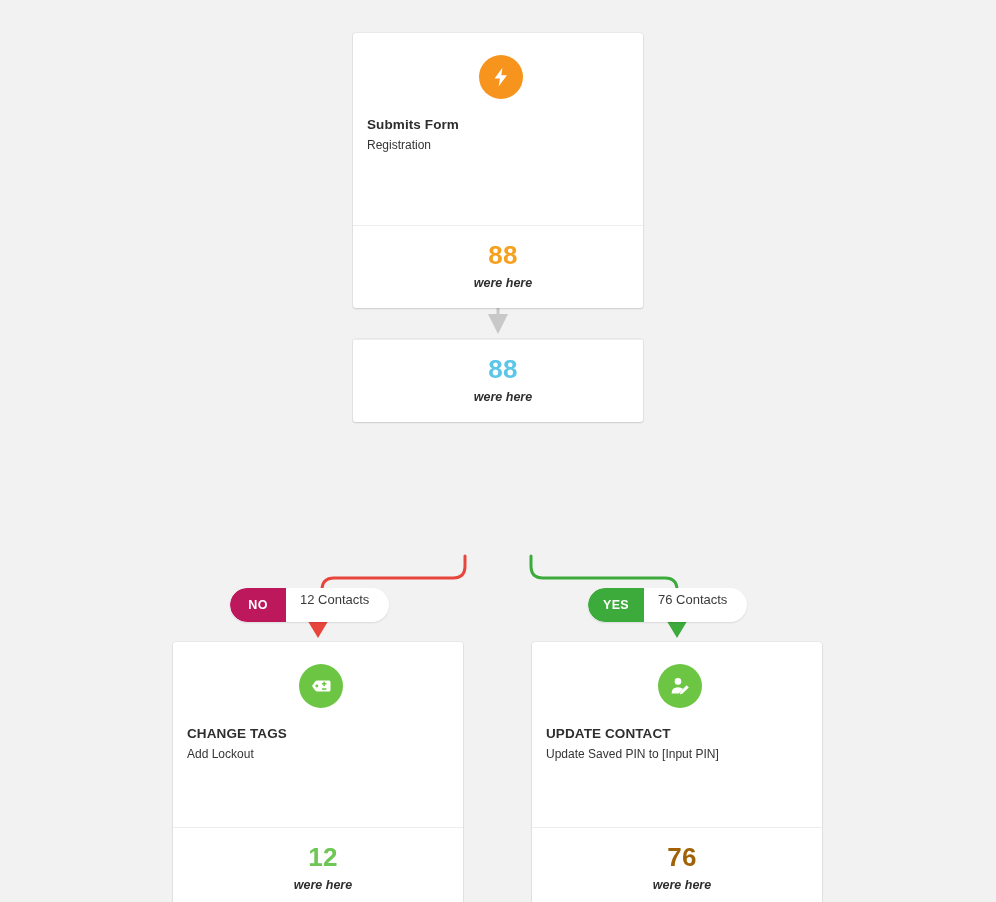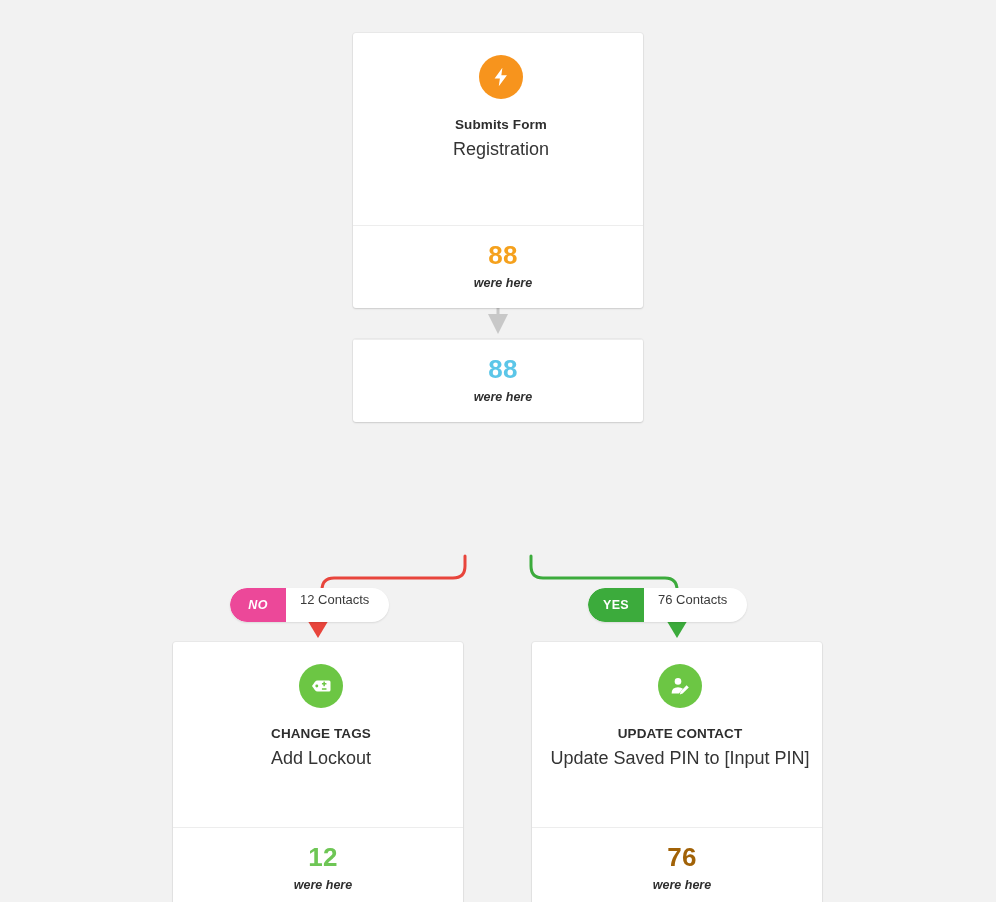--- a/index.html
+++ b/index.html
@@ -35,42 +35,42 @@
     position: absolute;
     z-index: 2;
     background: #ffffff;
     border-radius: 3px;
     box-shadow: 0 1px 2px rgba(0,0,0,0.13), 0 0 0 1px rgba(0,0,0,0.035);
     box-sizing: border-box;
     overflow: hidden;
   }
   .node-body {
     padding: 22px 8px 26px 14px;
-    text-align: center;
+    text-align: left;
   }
   .node-icon {
     width: 44px;
     height: 44px;
     border-radius: 50%;
     margin: 0 auto 16px auto;
     display: flex;
     align-items: center;
     justify-content: center;
   }
   .node-icon svg { display: block; }
 
   .node-title {
     font-size: 13.5px;
     font-weight: bold;
     color: #2e2e2e;
     line-height: 1.45;
     letter-spacing: 0.1px;
   }
   .node-sub {
-    font-size: 18px;
+    font-size: 12px;
     font-weight: normal;
     color: #343434;
     line-height: 1.5;
     margin-top: 1px;
   }
 
   .node-footer {
     border-top: 1px solid #ededed;
     text-align: center;
     padding: 16px 10px 18px 20px;
@@ -174,21 +174,21 @@
   </div>
 
   <div class="node" id="node-condition">
     <div class="node-footer">
       <div class="node-count" style="color:#5bc6e8;">88</div>
       <div class="node-were">were here</div>
     </div>
   </div>
 
   <div class="branch-pill" id="pill-no">
-    <div class="branch-badge" style="background:#ec4899;font-style:italic;">NO</div>
+    <div class="branch-badge" style="background:#be185d;">NO</div>
     <div class="branch-text">12 Contacts</div>
   </div>
 
   <div class="branch-pill" id="pill-yes">
     <div class="branch-badge" style="background:#3cab3c;">YES</div>
     <div class="branch-text">76 Contacts</div>
   </div>
 
   <div class="node" id="node-tags">
     <div class="node-body">

